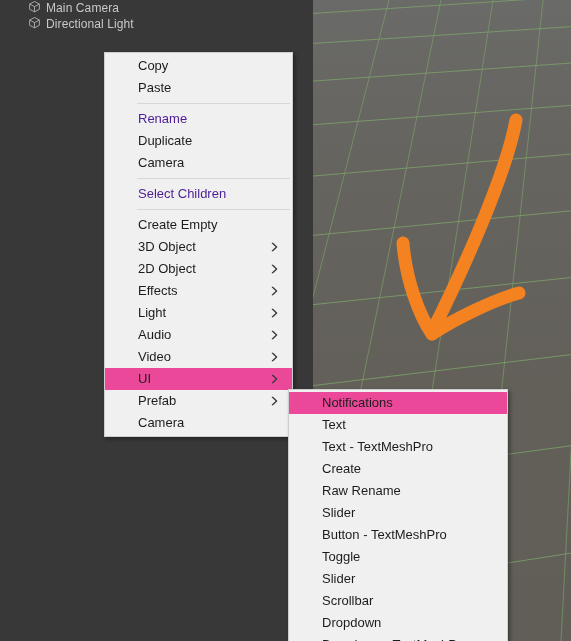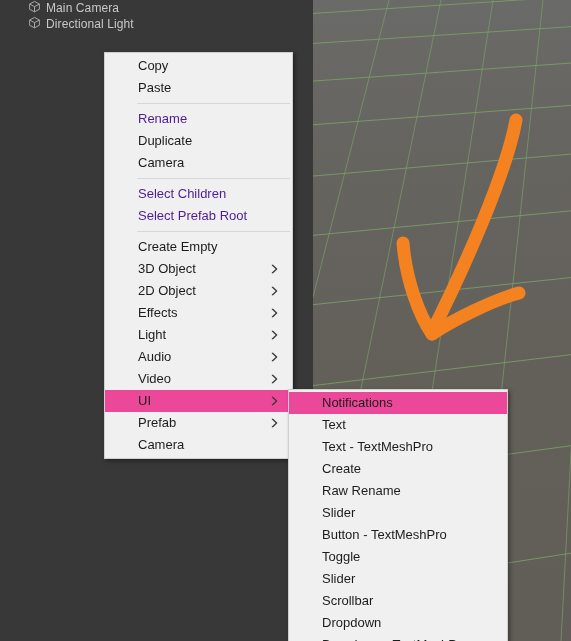--- a/index.html
+++ b/index.html
@@ -190,23 +190,20 @@
       <div class="menu-item">
         <span>Duplicate</span>
       </div>
       <div class="menu-item">
         <span>Camera</span>
       </div>
       <div class="menu-sep"></div>
       <div class="menu-item disabled">
         <span>Select Children</span>
       </div>
-      <div class="menu-item disabled">
-        <span>Select Prefab Root</span>
-      </div>
       <div class="menu-sep"></div>
       <div class="menu-item">
         <span>Create Empty</span>
       </div>
       <div class="menu-item">
         <span>3D Object</span>
         <svg class="arrow" viewBox="0 0 7 9">
           <path d="M1.4 0.6 L5.6 4.5 L1.4 8.4" fill="none" stroke="#3a3a3a" stroke-width="1.4" stroke-linecap="round" stroke-linejoin="round"></path>
         </svg>
       </div>

